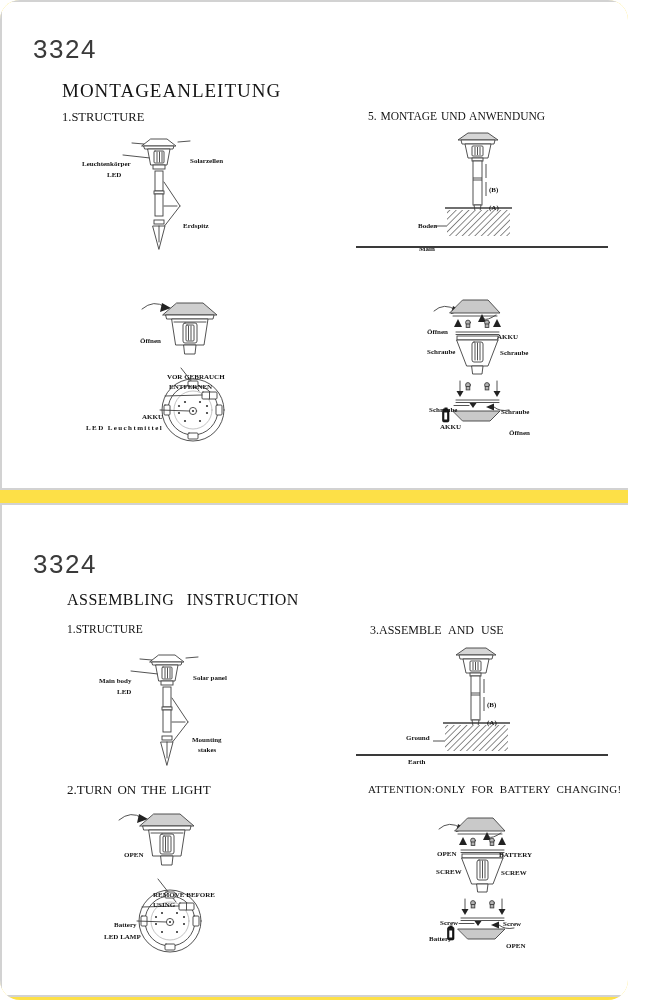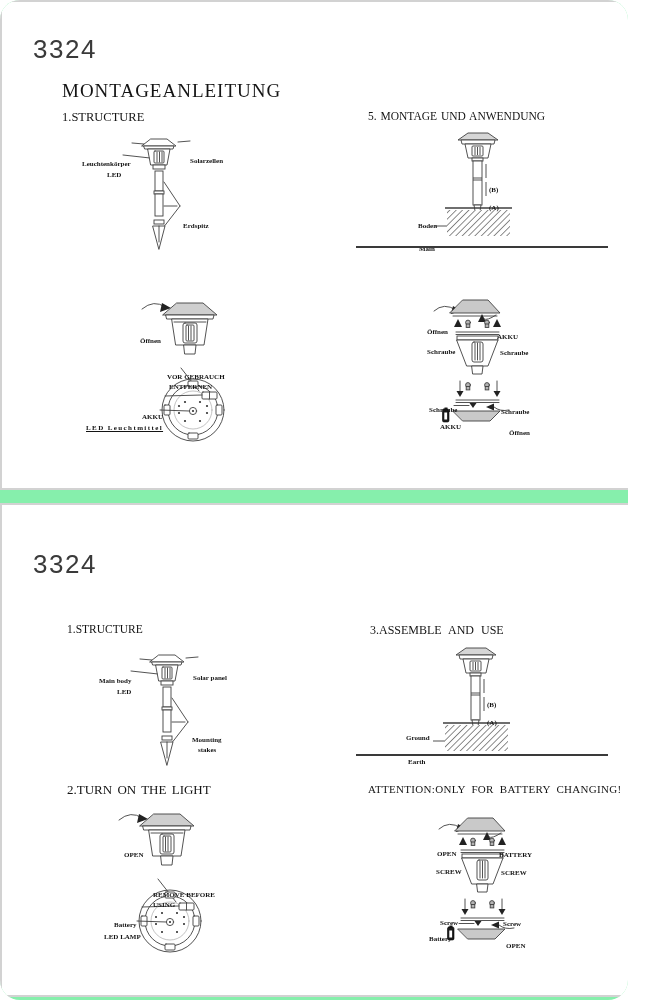--- a/index.html
+++ b/index.html
@@ -1,25 +1,25 @@
 <!DOCTYPE html>
 <html><head>
 <meta charset="utf-8">
 <style>
   html,body{margin:0;padding:0;background:#fff;}
-  .canvas{position:relative;width:628px;height:1000px;background:#86efac;
+  .canvas{position:relative;width:628px;height:1000px;background:#fde047;
           font-family:"Liberation Serif",serif;overflow:hidden;border-radius:20px;}
   .page{position:absolute;left:0;width:648px;background:#fff;border:2px solid #d2d2d2;}
   .page1{top:0;height:486px;}
   .page2{top:503px;height:490px;}
   .code{position:absolute;font-family:"Liberation Sans",sans-serif;font-size:26px;
         color:#3a3a3a;letter-spacing:1.5px;line-height:1;}
   .hd{position:absolute;font-weight:normal;color:#141414;white-space:nowrap;line-height:1;}
   .lbl{position:absolute;font-weight:bold;font-size:7px;color:#141414;white-space:nowrap;line-height:1;margin-top:23px;}
-  .lbl.sp{letter-spacing:1.4px;text-decoration:underline;}
+  .lbl.sp{letter-spacing:1.4px;}
   .diag{position:absolute;}
   .sep{position:absolute;height:2px;background:#3a3a3a;}
 </style>
 </head>
 <body>
 
 <div class="canvas">
 
   <svg width="0" height="0" style="position:absolute" aria-hidden="true">
     <defs>
@@ -203,20 +203,21 @@
   <span class="lbl" style="left:427px;top:326px">Schraube</span>
   <span class="lbl" style="left:500px;top:327px">Schraube</span>
   <span class="lbl" style="left:429px;top:384px">Schraube</span>
   <span class="lbl" style="left:501px;top:386px">Schraube</span>
   <span class="lbl" style="left:440px;top:401px">AKKU</span>
   <span class="lbl" style="left:509px;top:407px">Öffnen</span>
 
   <div class="page page2"></div>
 
   <span class="code" style="left:33px;top:551px">3324</span>
+  <span class="hd" style="left:67px;top:592px;font-size:16px;letter-spacing:0.5px;word-spacing:8px">ASSEMBLING INSTRUCTION</span>
 
   <span class="hd" style="left:67px;top:624px;font-size:11.5px">1.STRUCTURE</span>
   <svg class="diag" style="left:88px;top:652px" width="240" height="120">
     <use href="#sym-structure"></use>
   </svg>
   <span class="lbl" style="left:99px;top:655px">Main body</span>
   <span class="lbl" style="left:193px;top:652px">Solar panel</span>
   <span class="lbl" style="left:117px;top:666px">LED</span>
   <span class="lbl" style="left:192px;top:714px">Mounting</span>
   <span class="lbl" style="left:198px;top:724px">stakes</span>

